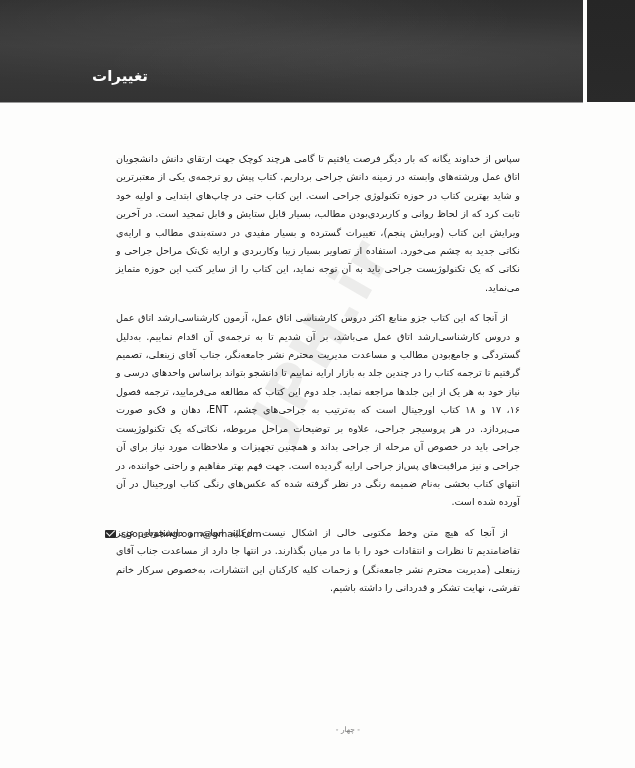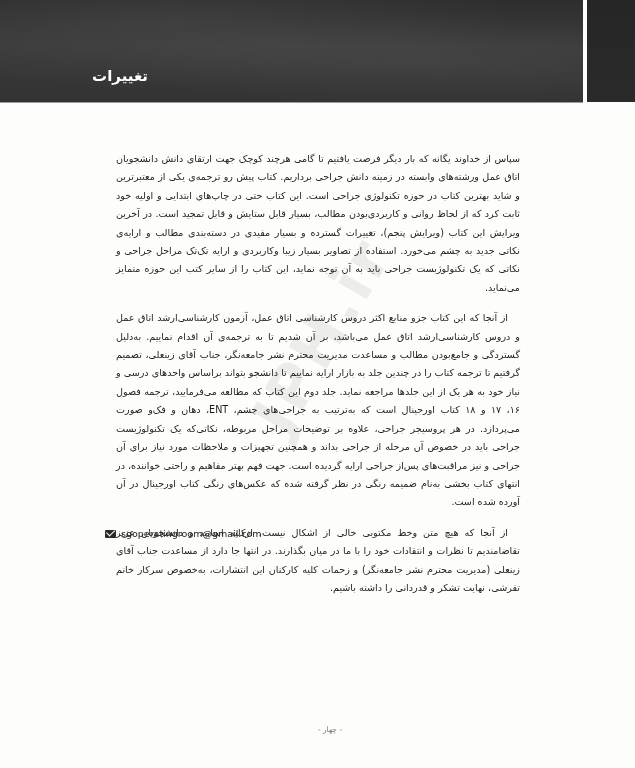--- a/index.html
+++ b/index.html
@@ -137,21 +137,20 @@
       width: 3px;
       height: 3px;
       border: 1.2px solid #2a2a2a;
       border-radius: 50%;
     }
     .page-number {
       position: absolute;
       left: 300px;
       top: 725px;
       width: 60px;
-      text-align: center;
       font-family: "DejaVu Sans", sans-serif;
       font-size: 7.5px;
       color: #777;
       direction: rtl;
     }
   </style>
 </head>
 <body>
 
 <div class="header-main">

